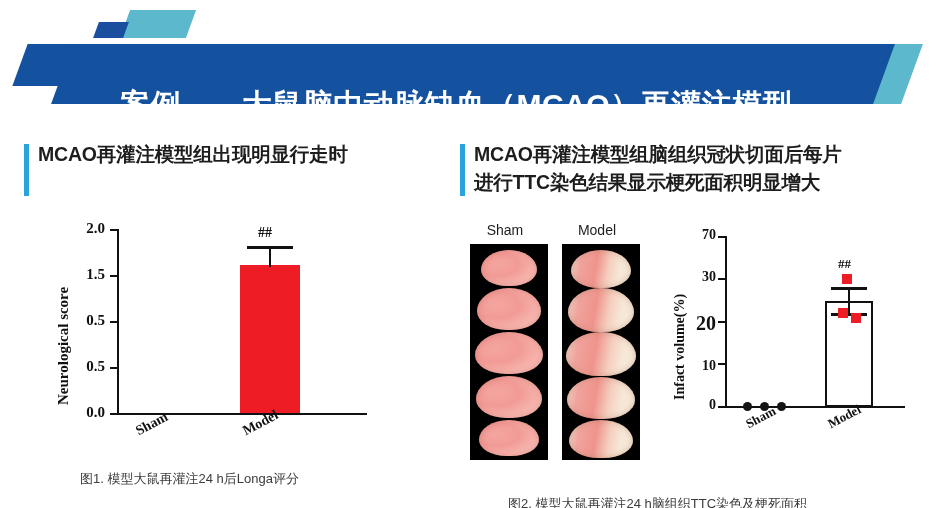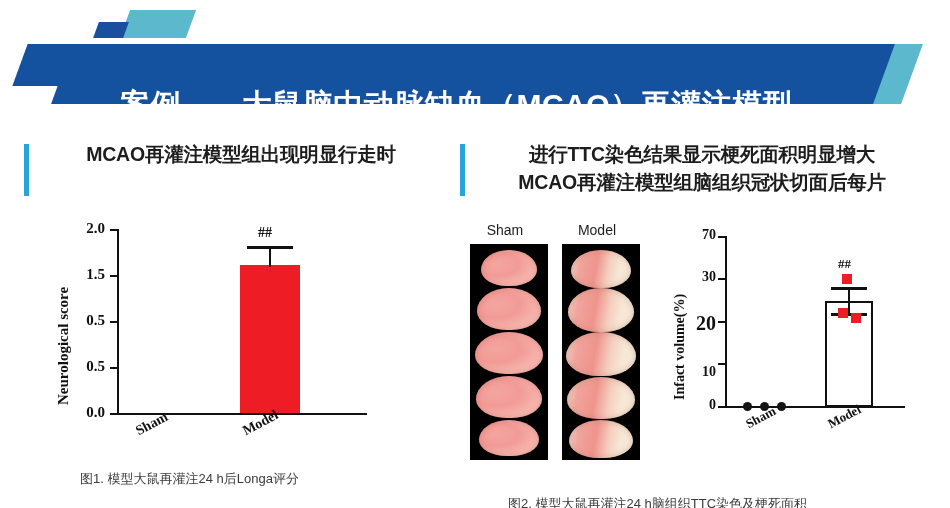--- a/index.html
+++ b/index.html
@@ -29,21 +29,21 @@
   .hdr-teal-right{
     position:absolute;left:884px;top:44px;width:28px;height:60px;
     background:#5cb8cc;transform:skewX(-20deg);
   }
   .hdr-title{
     position:absolute;left:120px;top:56px;width:790px;height:40px;
     color:#ffffff;font-size:30px;font-weight:bold;line-height:40px;
     letter-spacing:0.5px;white-space:nowrap;margin-top:29px;
   }
   
-  .panel{position:absolute;top:140px;text-align:center;}
+  .panel{position:absolute;top:140px;}
   .panel-left{left:24px;width:420px;}
   .panel-right{left:460px;width:470px;}
   .sec-head{position:relative;padding-left:14px;}
   .sec-bar{
     position:absolute;left:0;top:4px;width:5px;height:52px;
     background:#2aa3dd;
   }
   .sec-text{
     font-size:19.5px;font-weight:bold;color:#1d1d1d;line-height:28px;
     letter-spacing:-0.2px;
@@ -158,22 +158,22 @@
 
   <div class="xtick-lbl" style="left:78px;top:200px;font-size:14px;">Sham</div>
   <div class="xtick-lbl" style="left:185px;top:200px;font-size:14px;">Model</div>
 </div>
 
 <div class="caption cap1">图1. 模型大鼠再灌注24 h后Longa评分</div>
 
 <div class="panel panel-right">
   <div class="sec-head">
     <div class="sec-bar"></div>
+    <div class="sec-text">MCAO再灌注模型组脑组织冠状切面后每片</div>
     <div class="sec-text">进行TTC染色结果显示梗死面积明显增大</div>
-    <div class="sec-text">MCAO再灌注模型组脑组织冠状切面后每片</div>
   </div>
 </div>
 
 <div id="brain-figure">
   <div class="brain-col-lbl" style="left:0px;">Sham</div>
   <div class="brain-col-lbl" style="left:92px;">Model</div>
 
   <div class="brain-plate" style="left:5px;">
     <div class="slice slice-sham" style="top:6px;width:56px;height:36px;"></div>
     <div class="slice slice-sham" style="top:44px;width:64px;height:42px;"></div>
@@ -199,21 +199,21 @@
 
   <div class="tick-mark" style="left:48px;top:4px;width:8px;height:2px;"></div>
   <div class="tick-mark" style="left:48px;top:46px;width:8px;height:2px;"></div>
   <div class="tick-mark" style="left:48px;top:89px;width:8px;height:2px;"></div>
   <div class="tick-mark" style="left:48px;top:131px;width:8px;height:2px;"></div>
   <div class="tick-mark" style="left:48px;top:174px;width:8px;height:2px;"></div>
 
   <div class="ytick-lbl" style="left:12px;top:-5px;width:34px;font-size:14px;">70</div>
   <div class="ytick-lbl" style="left:12px;top:37px;width:34px;font-size:14px;">30</div>
   <div class="ytick-lbl" style="left:12px;top:80px;width:34px;font-size:20px;">20</div>
-  <div class="ytick-lbl" style="left:12px;top:132px;width:34px;font-size:14px;">10</div>
+  <div class="ytick-lbl" style="left:12px;top:126px;width:34px;font-size:14px;">10</div>
   <div class="ytick-lbl" style="left:12px;top:165px;width:34px;font-size:14px;">0</div>
 
   <div class="ylabel" style="left:2px;top:168px;font-size:14px;">Infact volume(%)</div>
 
   <div class="dot" style="left:73px;top:170px;width:9px;height:9px;"></div>
   <div class="dot" style="left:90px;top:170px;width:9px;height:9px;"></div>
   <div class="dot" style="left:107px;top:170px;width:9px;height:9px;"></div>
 
   <div class="bar" style="left:155px;top:69px;width:48px;height:106px;background:#ffffff;border:2px solid #111;box-sizing:border-box;"></div>
 

